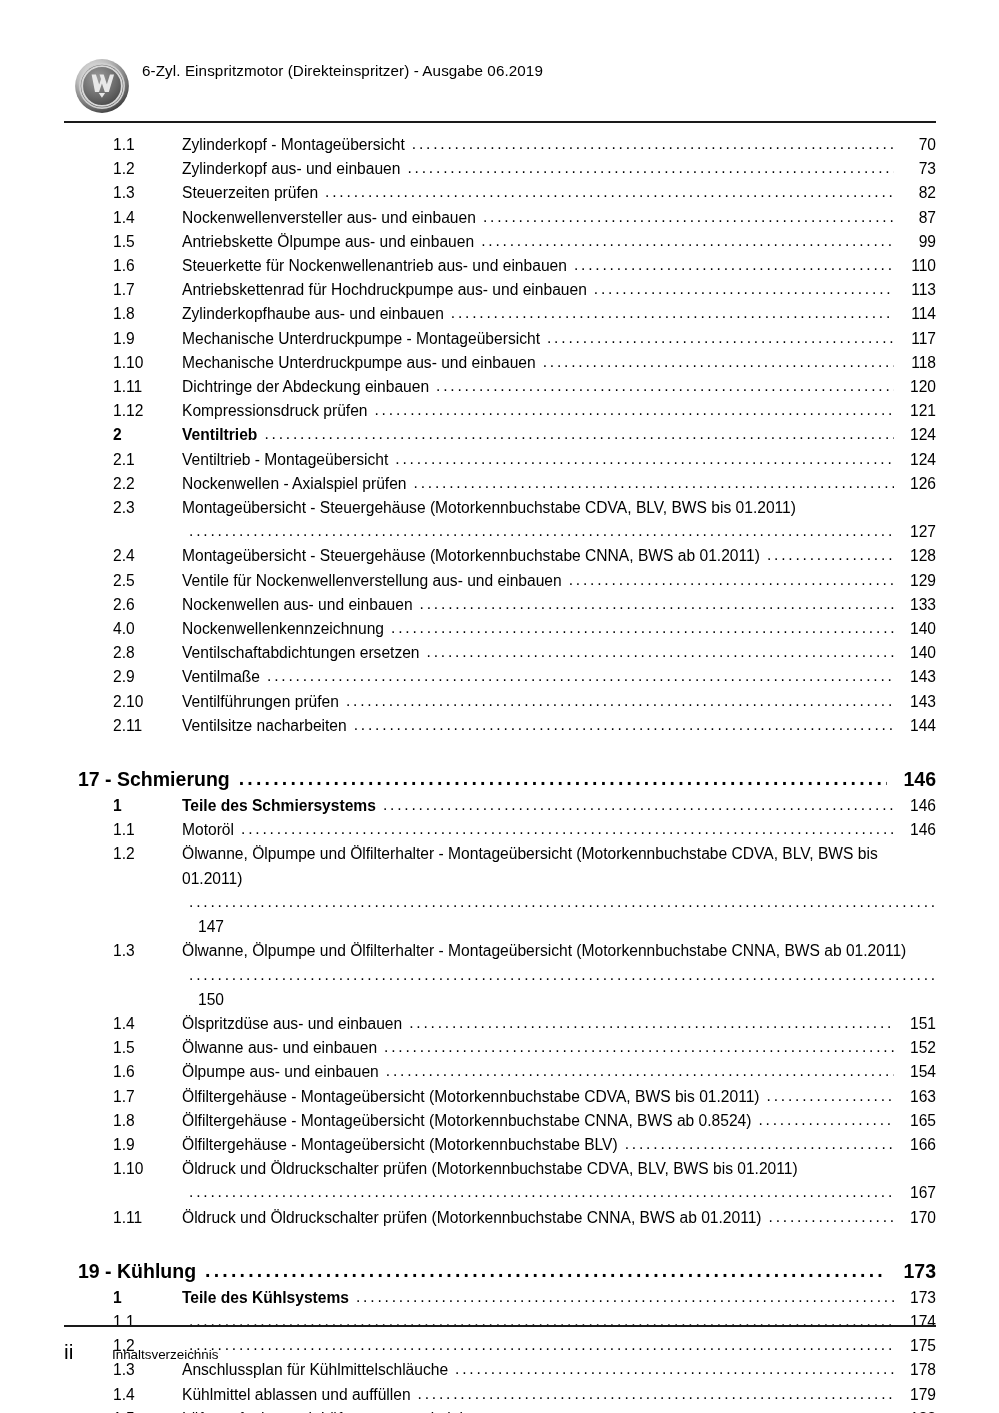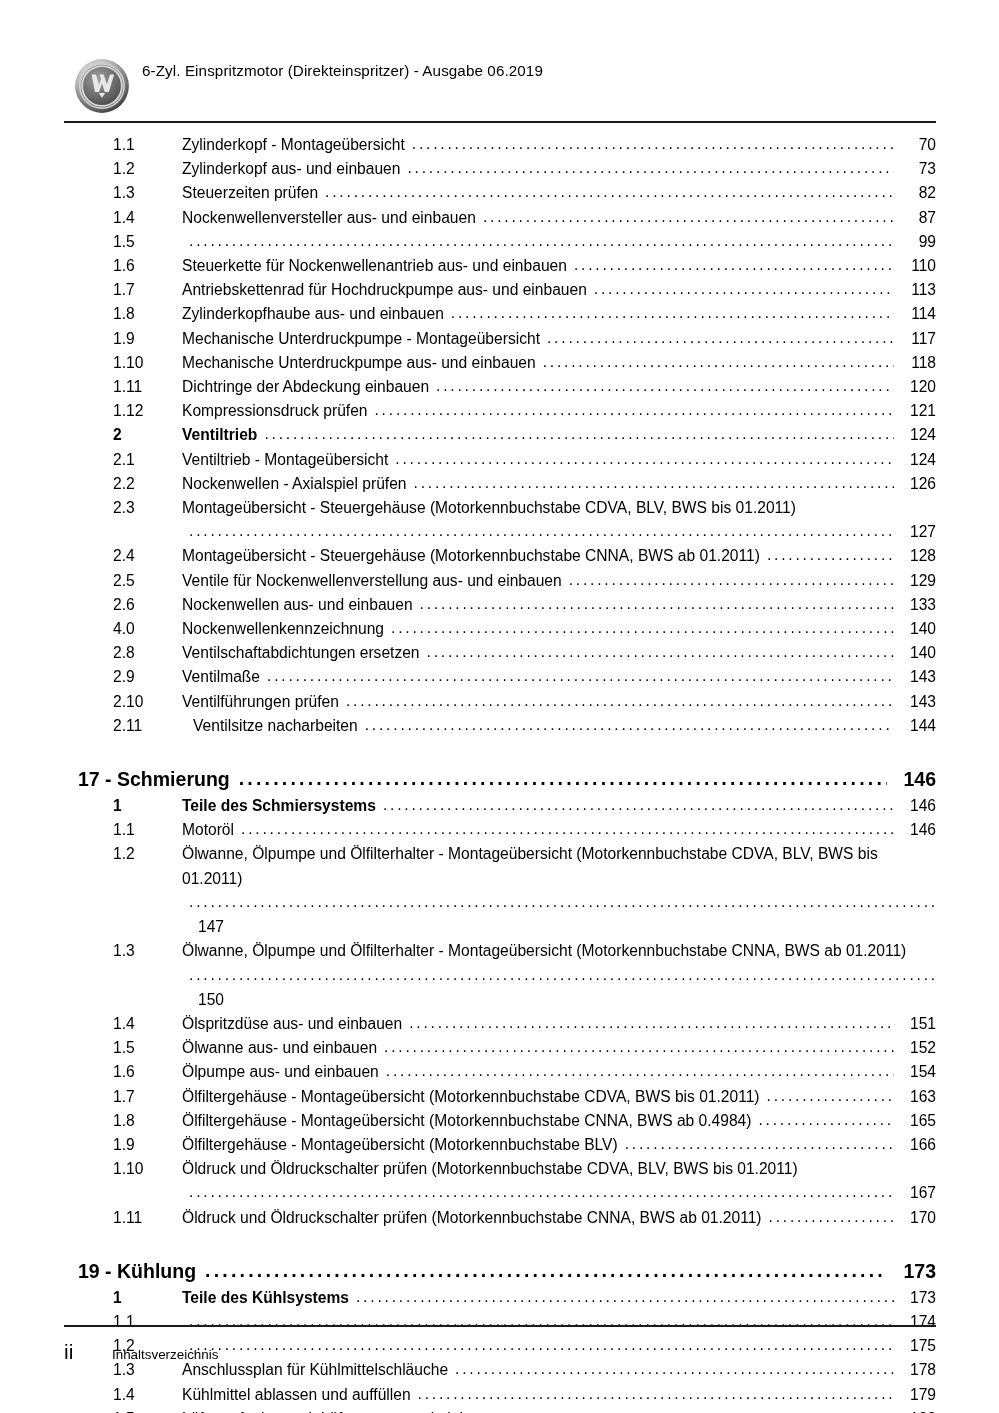--- a/index.html
+++ b/index.html
@@ -259,20 +259,21 @@
             <span class="title-text" style="white-space: nowrap;">Nockenwellenversteller aus- und einbauen</span>
             <span class="leader">............................................................................................................................................</span>
             <span class="pageno">87</span>
           </div>
         </div>
       </div>
       <div class="entry">
         <div class="num">1.5</div>
         <div class="body">
           <div class="lead-wrap">
+            <span class="title-text" style="white-space: nowrap;">Antriebskette Ölpumpe aus- und einbauen</span>
             <span class="leader">............................................................................................................................................</span>
             <span class="pageno">99</span>
           </div>
         </div>
       </div>
       <div class="entry">
         <div class="num">1.6</div>
         <div class="body">
           <div class="lead-wrap">
             <span class="title-text" style="white-space: nowrap;">Steuerkette für Nockenwellenantrieb aus- und einbauen</span>
@@ -448,21 +449,21 @@
             <span class="title-text" style="white-space: nowrap;">Ventilführungen prüfen</span>
             <span class="leader">............................................................................................................................................</span>
             <span class="pageno">143</span>
           </div>
         </div>
       </div>
       <div class="entry">
         <div class="num">2.11</div>
         <div class="body">
           <div class="lead-wrap">
-            <span class="title-text" style="white-space: nowrap; margin-left: 11px;">Ventilsitze nacharbeiten</span>
+            <span class="title-text" style="white-space: nowrap;">Ventilsitze nacharbeiten</span>
             <span class="leader">............................................................................................................................................</span>
             <span class="pageno">144</span>
           </div>
         </div>
       </div>
       <div class="chapter-row">
         <span class="chap-title">17 - Schmierung</span>
         <span class="leader">........................................................................................................................</span>
         <span class="pageno">146</span>
       </div>
@@ -543,21 +544,21 @@
             <span class="title-text" style="white-space: nowrap;">Ölfiltergehäuse - Montageübersicht (Motorkennbuchstabe CDVA, BWS bis 01.2011)</span>
             <span class="leader">............................................................................................................................................</span>
             <span class="pageno">163</span>
           </div>
         </div>
       </div>
       <div class="entry">
         <div class="num">1.8</div>
         <div class="body">
           <div class="lead-wrap">
-            <span class="title-text" style="white-space: nowrap;">Ölfiltergehäuse - Montageübersicht (Motorkennbuchstabe CNNA, BWS ab 0.4984)</span>
+            <span class="title-text" style="white-space: nowrap;">Ölfiltergehäuse - Montageübersicht (Motorkennbuchstabe CNNA, BWS ab 0.8524)</span>
             <span class="leader">............................................................................................................................................</span>
             <span class="pageno">165</span>
           </div>
         </div>
       </div>
       <div class="entry">
         <div class="num">1.9</div>
         <div class="body">
           <div class="lead-wrap">
             <span class="title-text" style="white-space: nowrap;">Ölfiltergehäuse - Montageübersicht (Motorkennbuchstabe BLV)</span>

